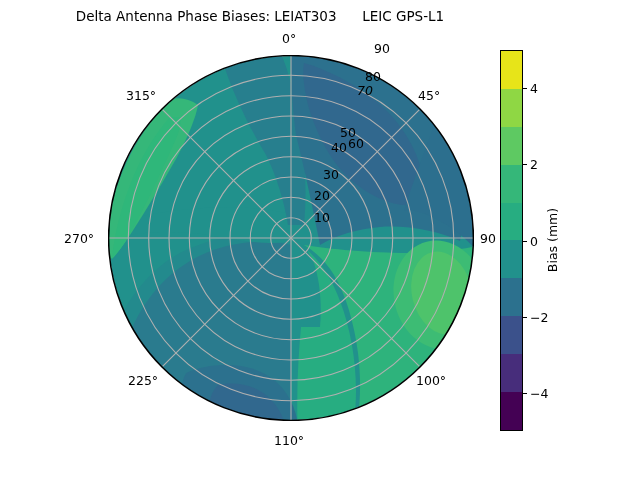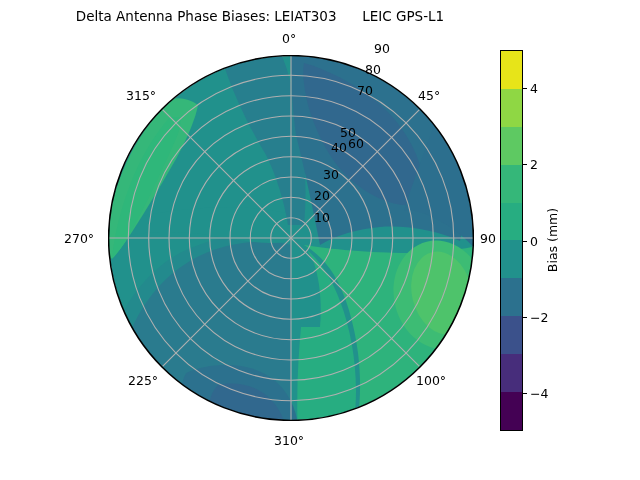--- a/index.html
+++ b/index.html
@@ -175,29 +175,29 @@
 
       <circle cx="183" cy="183" r="182.4" fill="none" stroke="#000000" stroke-width="1.5"></circle>
     </svg>
 
     <div class="r-label" style="left:198px; top:155px;margin-left:8px;">10</div>
     <div class="r-label" style="left:206px; top:133px;">20</div>
     <div class="r-label" style="left:215px; top:112px;">30</div>
     <div class="r-label" style="left:223px; top:85px;">40</div>
     <div class="r-label" style="left:232px; top:70px;">50</div>
     <div class="r-label" style="left:240px; top:49px;margin-top:32px;">60</div>
-    <div class="r-label" style="left:249px; top:28px;">70</div>
-    <div class="r-label" style="left:257px; top:7px;">80</div>
+    <div class="r-label" style="left:249px; top:28px;font-style:italic;">70</div>
+    <div class="r-label" style="left:257px; top:14px;">80</div>
     <div class="r-label" style="left:266px; top:-14px;">90</div>
 
     <div class="ang-label" style="left:174px; top:-24px;">0°</div>
     <div class="ang-label" style="left:310px; top:33px;">45°</div>
     <div class="ang-label" style="left:372px; top:176px;">90</div>
     <div class="ang-label" style="left:308px; top:318px;">100°</div>
-    <div class="ang-label" style="left:166px; top:378px;">310°</div>
+    <div class="ang-label" style="left:166px; top:378px;">110°</div>
     <div class="ang-label" style="left:20px; top:318px;">225°</div>
     <div class="ang-label" style="left:-44px; top:176px;">270°</div>
     <div class="ang-label" style="left:18px; top:33px;">315°</div>
   </div>
 
   <div id="colorbar-wrap">
     <div id="cbar">
         <div class="cbar-band" style="background: rgb(231, 228, 25); height: 10%;"></div>
         <div class="cbar-band" style="background: rgb(143, 215, 68); height: 10%;"></div>
         <div class="cbar-band" style="background: rgb(94, 201, 98); height: 10%;"></div>

